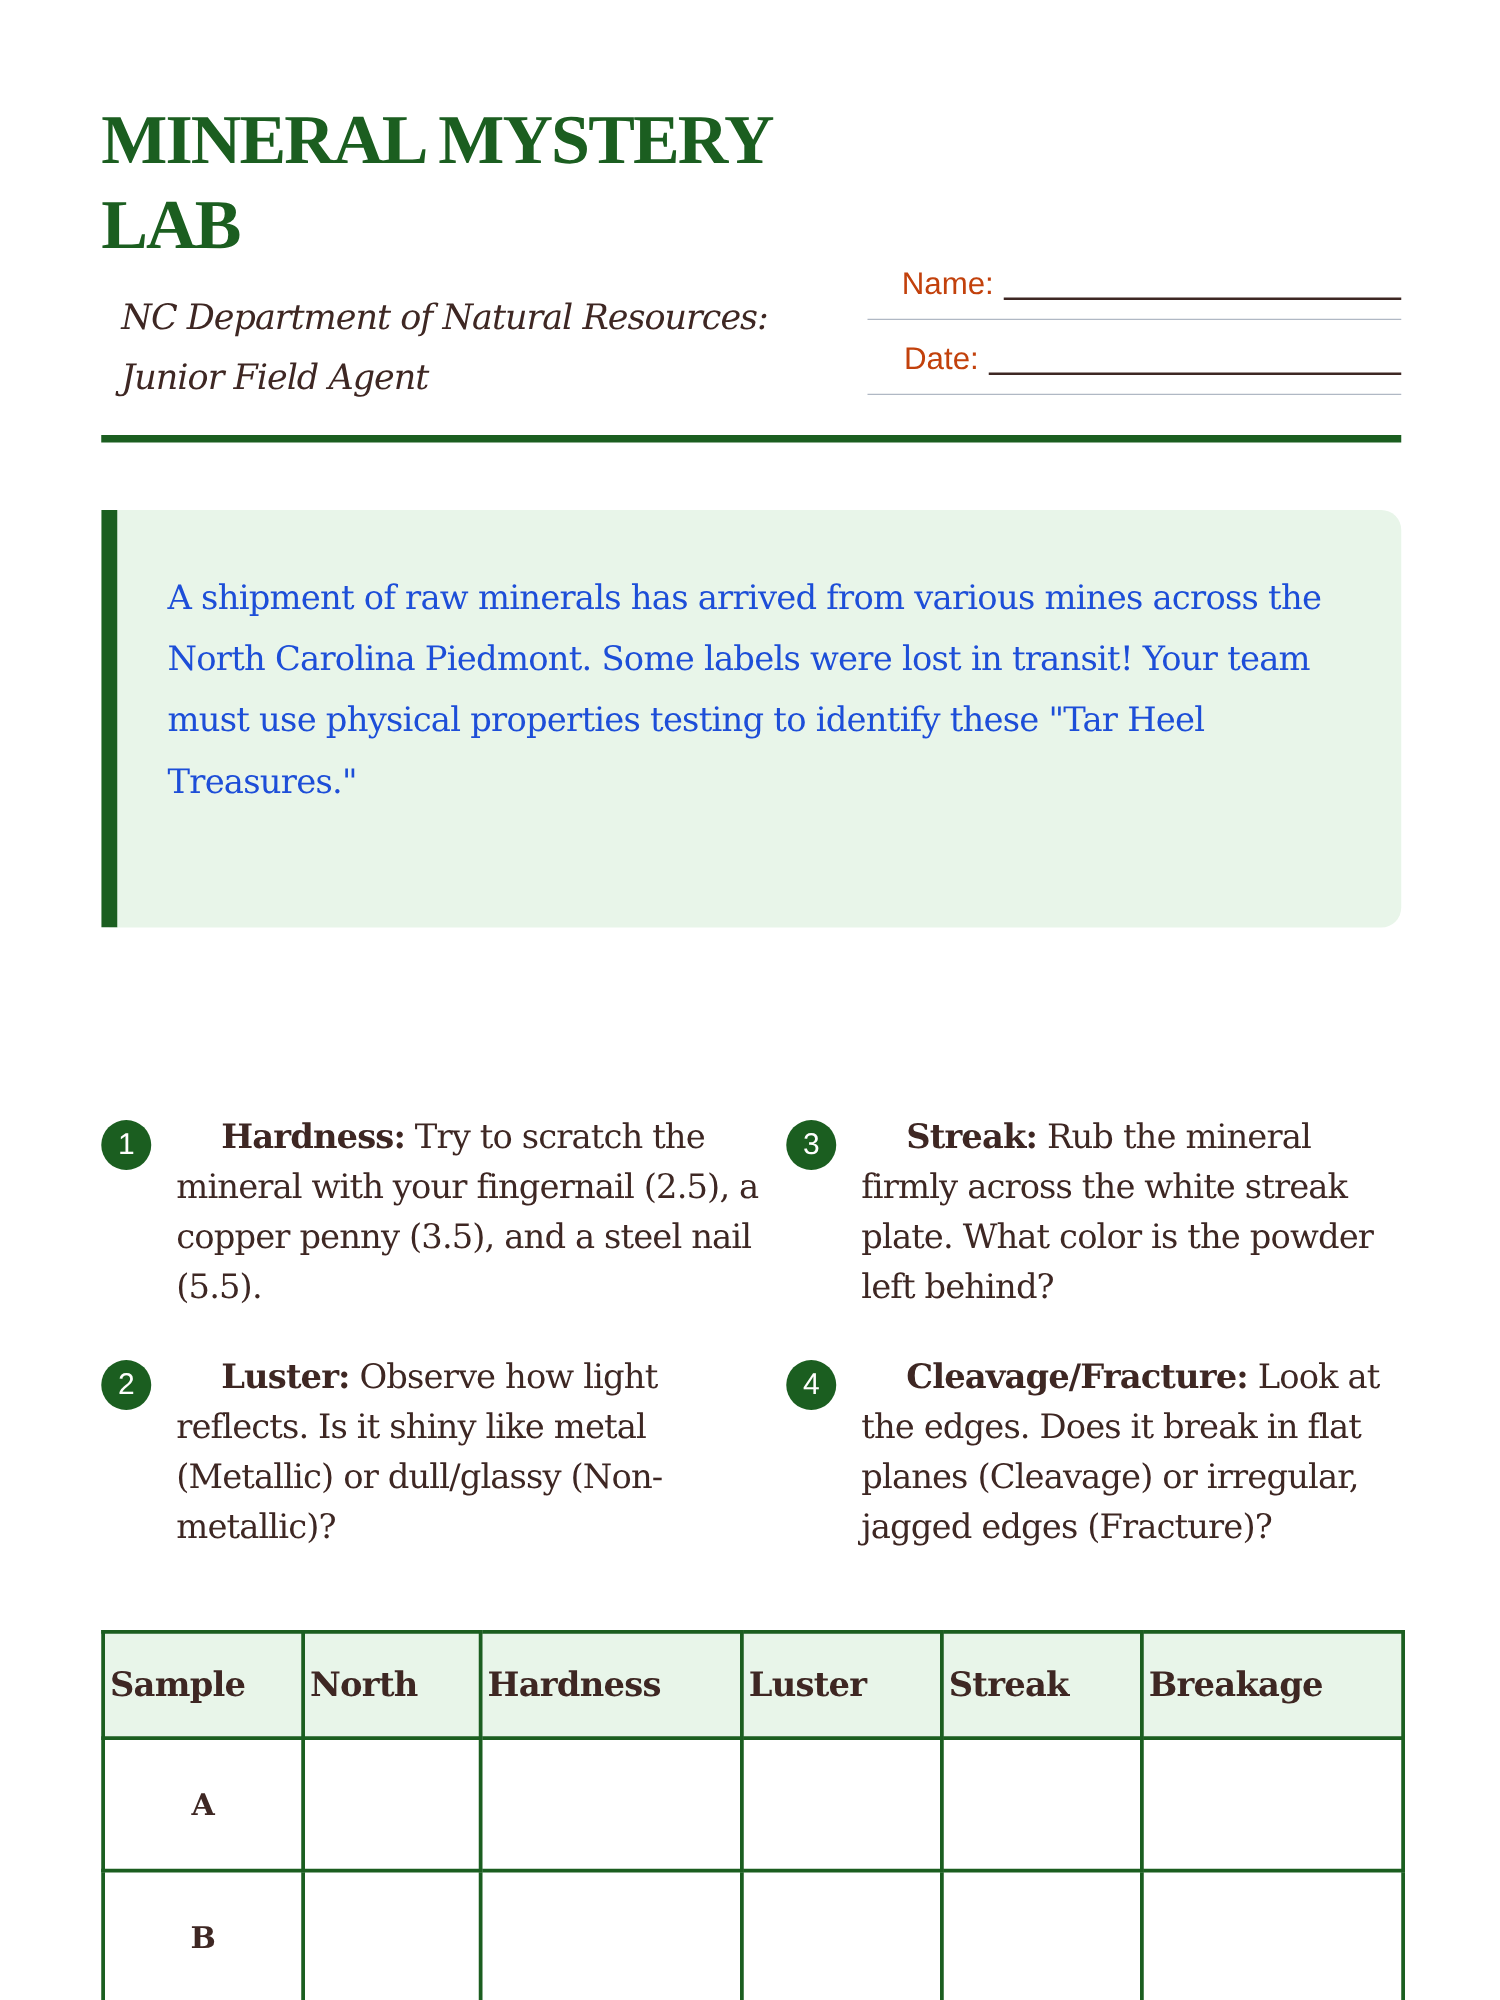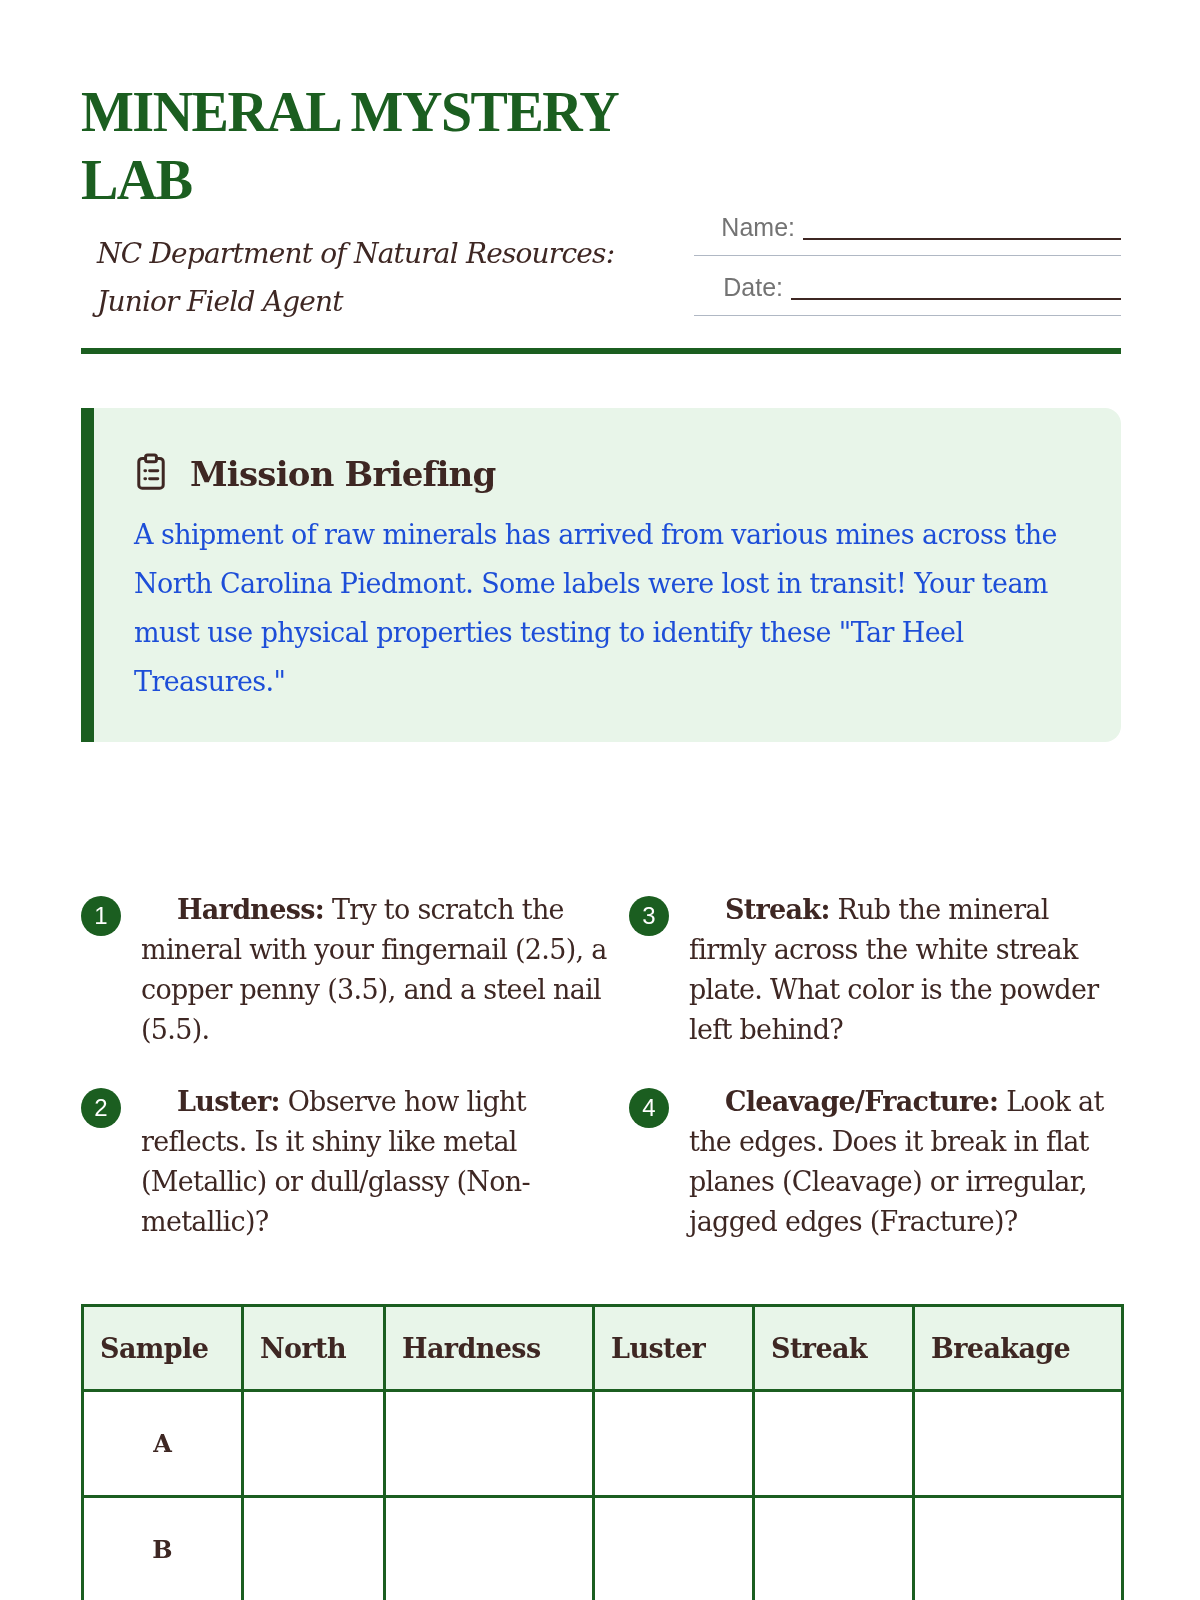--- a/index.html
+++ b/index.html
@@ -6,21 +6,21 @@
   body { width:1200px; height:1600px; overflow:hidden; position:relative;
          font-family:"DejaVu Serif", serif; color:#3e2723; }
   .page { position:absolute; left:81px; top:0; width:1040px; }
   .header { position:relative; height:360px; }
   .title { position:absolute; left:0; top:78px; margin:0; font-family:Liberation Serif, serif;
            font-weight:bold; color:#1b5e20; font-size:56px; line-height:68px; letter-spacing:-1.5px; width:620px; }
   .subtitle { position:absolute; left:0; top:214px; margin:16px; font-style:italic; font-size:28px; line-height:48px;
               color:#3e2723; letter-spacing:-0.8px; width:600px; }
   .fields { position:absolute; left:613px; top:196px; width:427px; }
   .field { height:60px; border-bottom:1.5px solid #b0b8c4; display:flex; align-items:center; justify-content:flex-end;
-           font-family:"Liberation Sans", sans-serif; font-size:25px; color:#737373; box-sizing:border-box; padding-top:4px; }
+           font-family:"Liberation Sans", sans-serif; font-size:25px; color:#c2410c; box-sizing:border-box; padding-top:4px; }
   .field .lbl { margin-right:8px; }
   .field .line { display:inline-block; border-bottom:2px solid #3e2723; height:22px; }
   .field.name .line { width:318px; } .field.date .line { width:330px; }
   .rule { position:absolute; left:0; top:348px; width:1040px; height:6px; background:#1b5e20; }
 
   .briefing { position:absolute; left:0; top:408px; width:1040px; height:334px; background:#e8f5e9;
               border-radius:0 16px 16px 0; border-left:13px solid #1b5e20; box-sizing:border-box; padding:38px 40px 0 40px; }
   .brief-head { display:flex; align-items:center; gap:22px; height:56px; }
   .brief-head svg { width:34px; height:38px; }
   .brief-title { font-size:34px; font-weight:bold; color:#3e2723; letter-spacing:-0.8px; }
@@ -29,21 +29,21 @@
   .section-title { position:absolute; left:0; top:790px; margin:0; font-size:40px; font-weight:bold; color:#1b5e20; letter-spacing:-1px; }
   .steps { position:absolute; left:0; top:890px; width:1040px; display:grid; grid-template-columns:548px 492px; row-gap:32px; }
   .step { display:flex; gap:20px; }
   .step .num { flex:0 0 40px; width:40px; height:40px; border-radius:50%; background:#1b5e20; color:#fff;
                font-family:"Liberation Sans", sans-serif; font-size:24px; display:flex; align-items:center; justify-content:center; margin-top:6px; }
   .step .txt { font-size:27px; line-height:40px; letter-spacing:-0.7px; color:#3e2723; }
   .step .txt b { font-weight:bold;margin-left:36px; }
 
   table.log { position:absolute; left:0; top:1304px; width:1040px; border-collapse:collapse; table-layout:fixed; }
   table.log th, table.log td { border:3px solid #1b5e20; }
-  table.log th { background:#e8f5e9; height:80px; text-align:left; padding-left:16px; font-size:27px; font-weight:bold; color:#3e2723; letter-spacing:-0.6px; }
+  table.log th { background:#e8f5e9; height:80px; text-align:left; padding-left:4px; font-size:27px; font-weight:bold; color:#3e2723; letter-spacing:-0.6px; }
   table.log td { height:101px; text-align:center; font-size:24px; font-weight:bold; color:#3e2723; }
 </style>
 </head>
 <body>
 
 <div class="page">
   <div class="header">
     <h1 class="title">MINERAL MYSTERY LAB</h1>
     <p class="subtitle">NC Department of Natural Resources: Junior Field Agent</p>
     <div class="fields">
@@ -53,33 +53,20 @@
       </div>
       <div class="field date">
         <span class="lbl">Date:</span>
         <span class="line"></span>
       </div>
     </div>
     <div class="rule"></div>
   </div>
 
   <div class="briefing">
-    <div class="brief-head">
-      <span>
-        <svg viewBox="0 0 24 28" fill="none" stroke="#3e2723" stroke-width="2.2" stroke-linecap="round" stroke-linejoin="round">
-          <rect x="3" y="4" width="18" height="22" rx="2.5"></rect>
-          <rect x="8" y="1.5" width="8" height="5" rx="1.5" fill="#e8f5e9"></rect>
-          <line x1="7.5" y1="13" x2="8" y2="13"></line>
-            <line x1="11" y1="13" x2="17" y2="13"></line>
-          <line x1="7.5" y1="19" x2="8" y2="19"></line>
-            <line x1="11" y1="19" x2="17" y2="19"></line>
-        </svg>
-      </span>
-      <span class="brief-title">Mission Briefing</span>
-    </div>
     <div class="brief-text">A shipment of raw minerals has arrived from various mines across the North Carolina Piedmont. Some labels were lost in transit! Your team must use physical properties testing to identify these "Tar Heel Treasures."</div>
   </div>
 
 
   <div class="steps">
     <div class="step">
       <span class="num">1</span>
       <div class="txt"><b>Hardness:</b><span> Try to scratch the mineral with your fingernail (2.5), a copper penny (3.5), and a steel nail (5.5).</span></div>
     </div>
     <div class="step">

